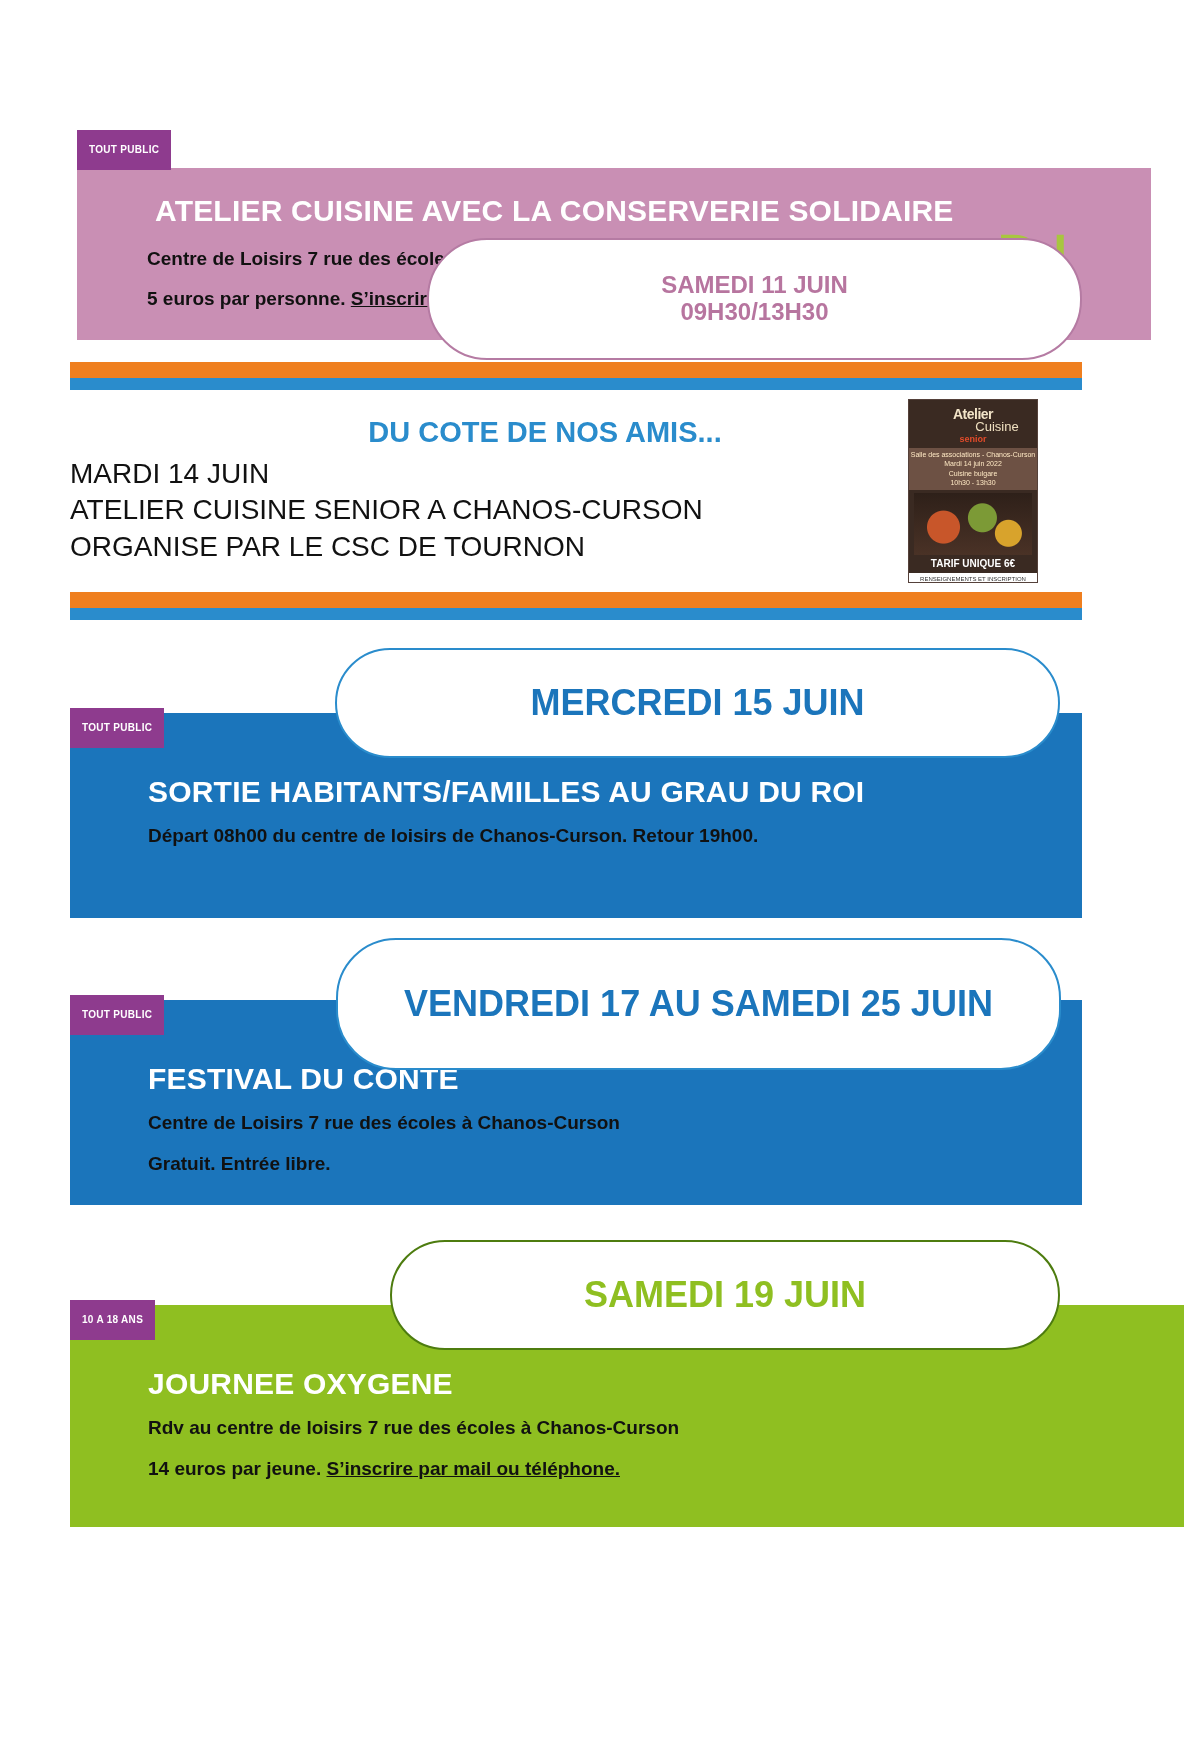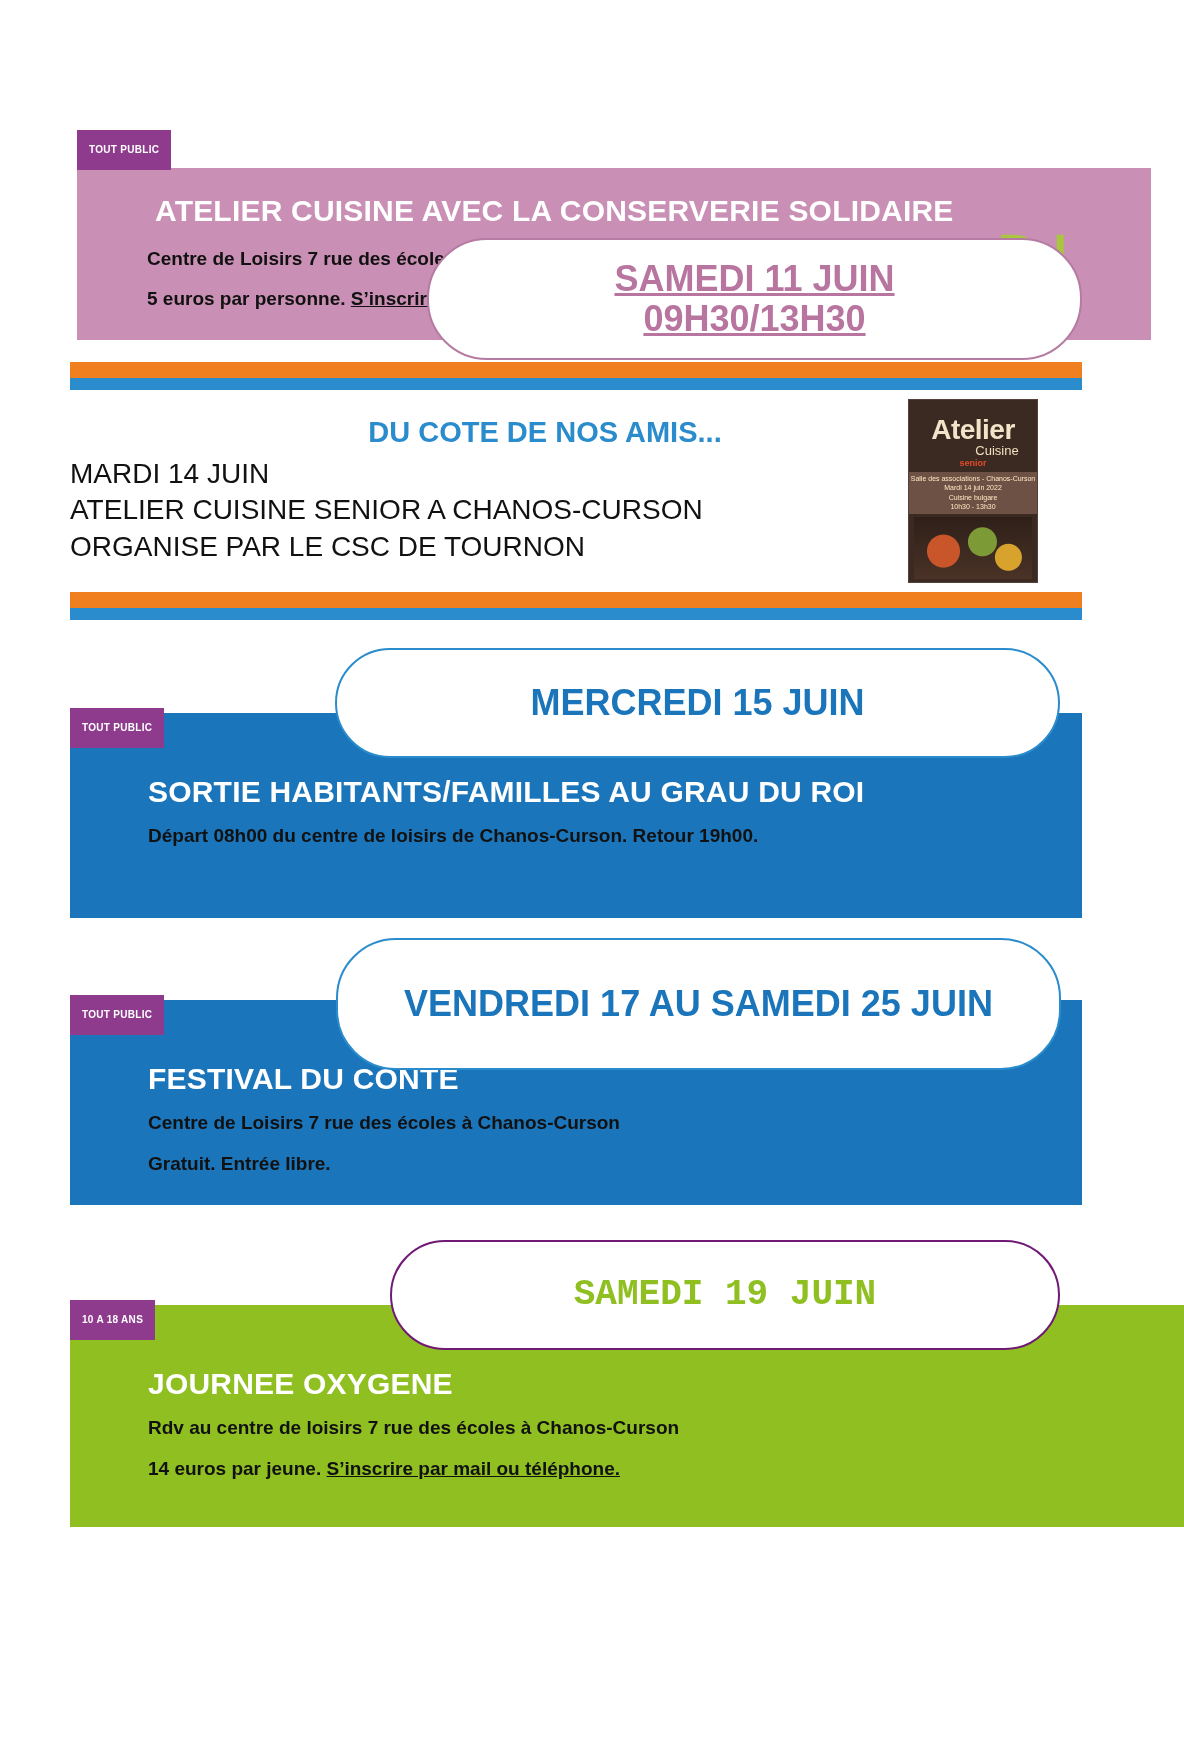--- a/index.html
+++ b/index.html
@@ -77,21 +77,21 @@
   
   #ev-atelier {
     left: 77px; top: 168px; width: 1074px; height: 172px;
     background: #c98fb4;
   }
   #ev-atelier .badge { left: 0px; top: -38px; }
   #bubble-atelier {
     left: 350px; top: 70px; width: 655px; height: 122px;
     border: 2px solid #b57ba3;
   }
-  #bubble-atelier .date-text { color: #b7759f; font-size: 36px; text-decoration: underline; }
+  #bubble-atelier .date-text { color: #b7759f; font-size: 24px; }
   #ev-atelier .title { left: 78px; top: 26px; }
   #ev-atelier .line1 { left: 70px; top: 80px; }
   #ev-atelier .line2 { left: 70px; top: 120px; }
 
   .logo-conserverie {
     position: absolute;
     left: 880px; top: 58px;
     width: 150px; height: 110px;
     text-align: center;
   }
@@ -159,24 +159,24 @@
     left: 838px; top: -9px;
     width: 128px; height: 182px;
     background: #3a2a22;
     border: 1px solid #55413a;
     overflow: hidden;
     color: #ffffff;
     font-size: 7px;
     text-align: center;
   }
   .flyer .fl-title {
-    font-size: 28px;
+    font-size: 14px;
     font-weight: bold;
     color: #f2e4c8;
-    margin-top: 14px;
+    margin-top: 6px;
     letter-spacing: -0.5px;
   }
   .flyer .fl-sub {
     font-size: 13px;
     color: #efe0c0;
     margin-top: -3px;
     padding-left: 48px;
   }
   .flyer .fl-red {
     color: #e24b2a;
@@ -246,22 +246,21 @@
   #ev-festival .line2 { left: 78px; top: 153px; }
 
   
   #ev-oxygene {
     left: 70px; top: 1305px; width: 1124px; height: 222px;
     background: #8fbf21;
   }
   #ev-oxygene .badge { left: 0px; top: -5px; }
   #bubble-oxygene {
     left: 320px; top: -65px; width: 670px; height: 110px;
-    border: 2px solid #701a75;
-    font-family: Liberation Mono, monospace;
+    border: 2px solid #4d7c0f;
   }
   #bubble-oxygene .date-text { color: #8fbf21; font-size: 36px; }
   #ev-oxygene .title { left: 78px; top: 62px; }
   #ev-oxygene .line1 { left: 78px; top: 112px; }
   #ev-oxygene .line2 { left: 78px; top: 153px; }
 </style>
 </head>
 <body>
 
 <div class="page">

